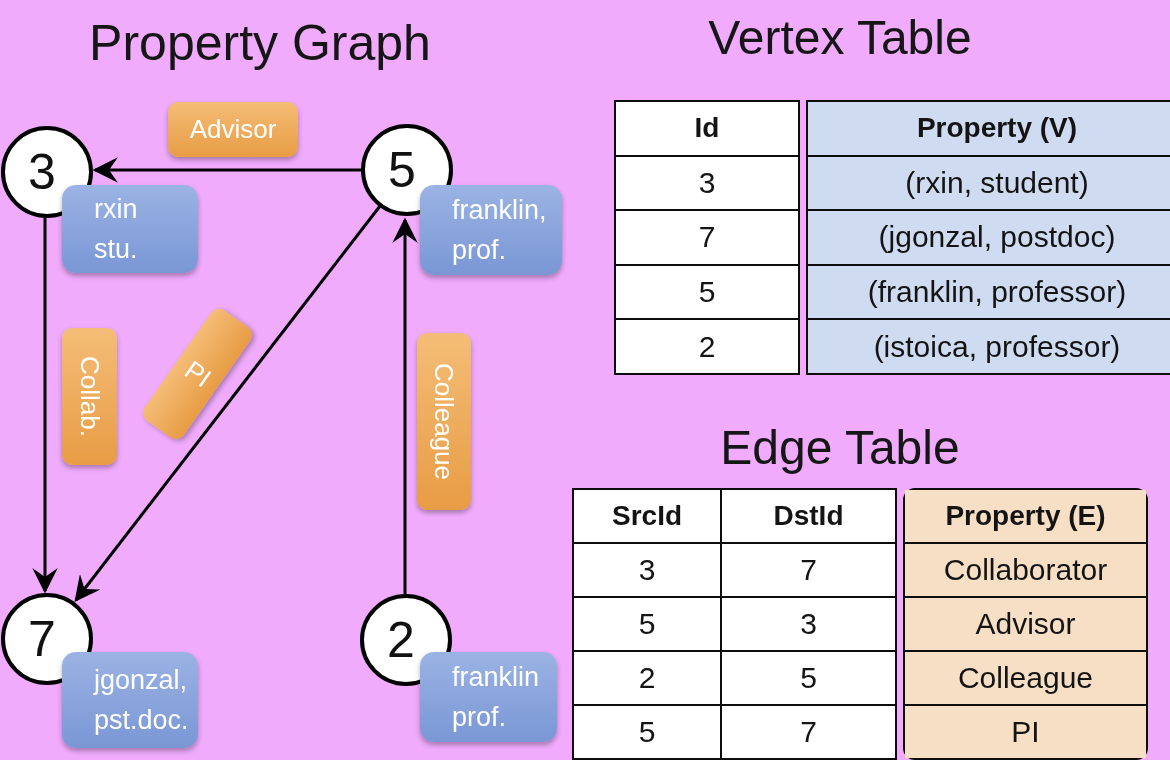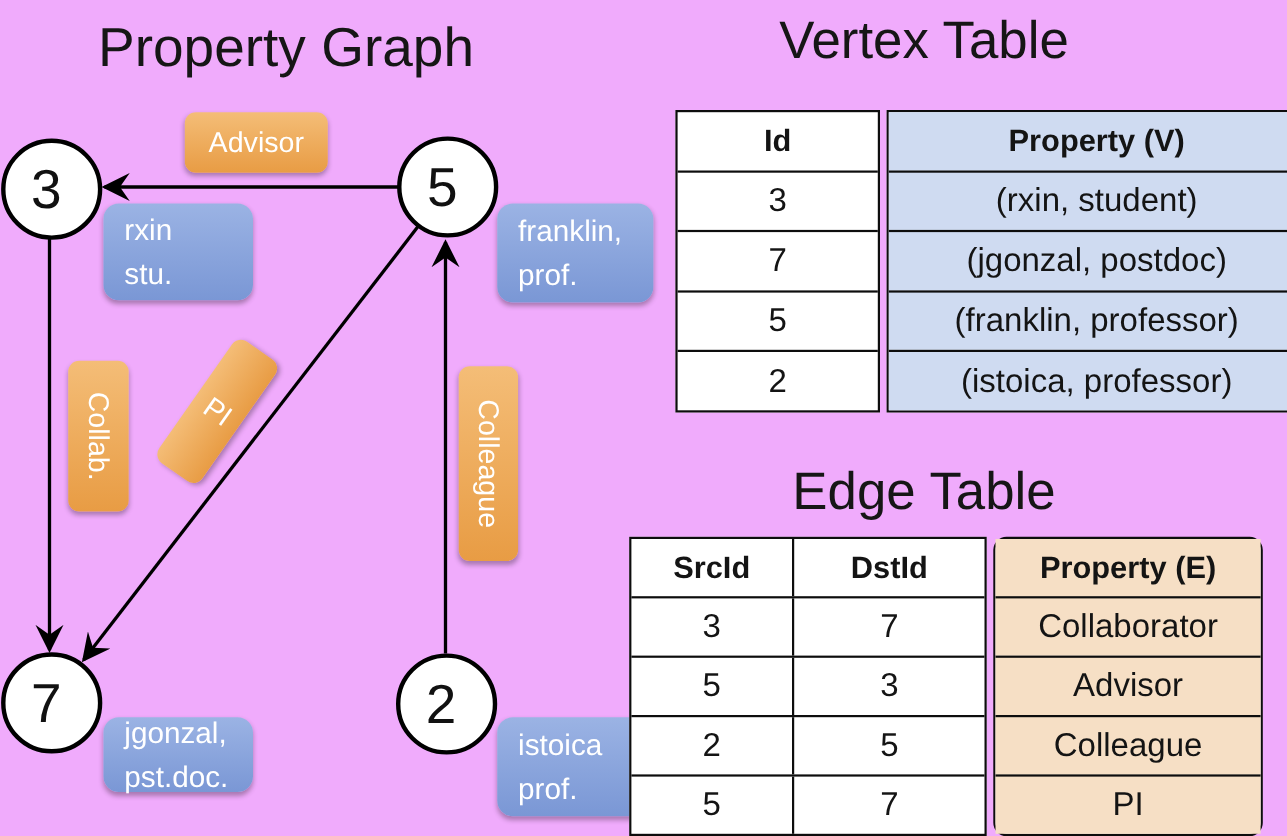--- a/index.html
+++ b/index.html
@@ -21,23 +21,22 @@
     position:absolute;display:flex;align-items:center;justify-content:center;
     background:linear-gradient(180deg,var(--orange-top),var(--orange-bottom));
     border-radius:10px;color:#fff;font-size:26px;
     box-shadow:0 3px 5px rgba(0,0,0,.30);
   }
   .elabel .vtext{transform:rotate(90deg);white-space:nowrap;}
   .nlabel{
     position:absolute;display:flex;flex-direction:column;justify-content:center;
     background:linear-gradient(180deg,var(--blue-top),var(--blue-bottom));
     border-radius:14px;color:#fff;font-size:27px;line-height:40px;
-    padding-left:19px;box-sizing:border-box;
+    padding-left:32px;box-sizing:border-box;
     box-shadow:0 3px 5px rgba(0,0,0,.30);
-    margin-left:32px;
   }
   
   .tbl{position:absolute;display:flex;}
   .col{
     display:flex;flex-direction:column;border:2px solid #0d0d0d;background:#fff;
     box-sizing:border-box;
   }
   .col .cell{
     flex:1;display:flex;align-items:center;justify-content:center;
     font-size:30px;color:#141414;
@@ -93,26 +92,26 @@
   </div>
 
   <div class="nlabel" style="left:62px;top:185px;width:136px;height:88px;">
     <div>rxin</div>
     <div>stu.</div>
   </div>
   <div class="nlabel" style="left:420px;top:185px;width:142px;height:90px;">
     <div>franklin,</div>
     <div>prof.</div>
   </div>
-  <div class="nlabel" style="left:62px;top:652px;width:136px;height:68px;justify-content:center;">
+  <div class="nlabel" style="left:62px;top:652px;width:136px;height:96px;justify-content:center;">
     <div>jgonzal,</div>
     <div>pst.doc.</div>
   </div>
   <div class="nlabel" style="left:420px;top:652px;width:137px;height:90px;">
-    <div>istoica</div>
+    <div>franklin</div>
     <div>prof.</div>
   </div>
 
   <div class="title" style="left:640px;top:10px;width:400px;font-size:48px;">Vertex Table</div>
 
   <div class="tbl" style="left:593px;top:100px;height:275px;">
     <div class="col" style="width:186px;margin-left:21px;">
       <div class="cell head">Id</div>
       <div class="cell">3</div>
       <div class="cell">7</div>

